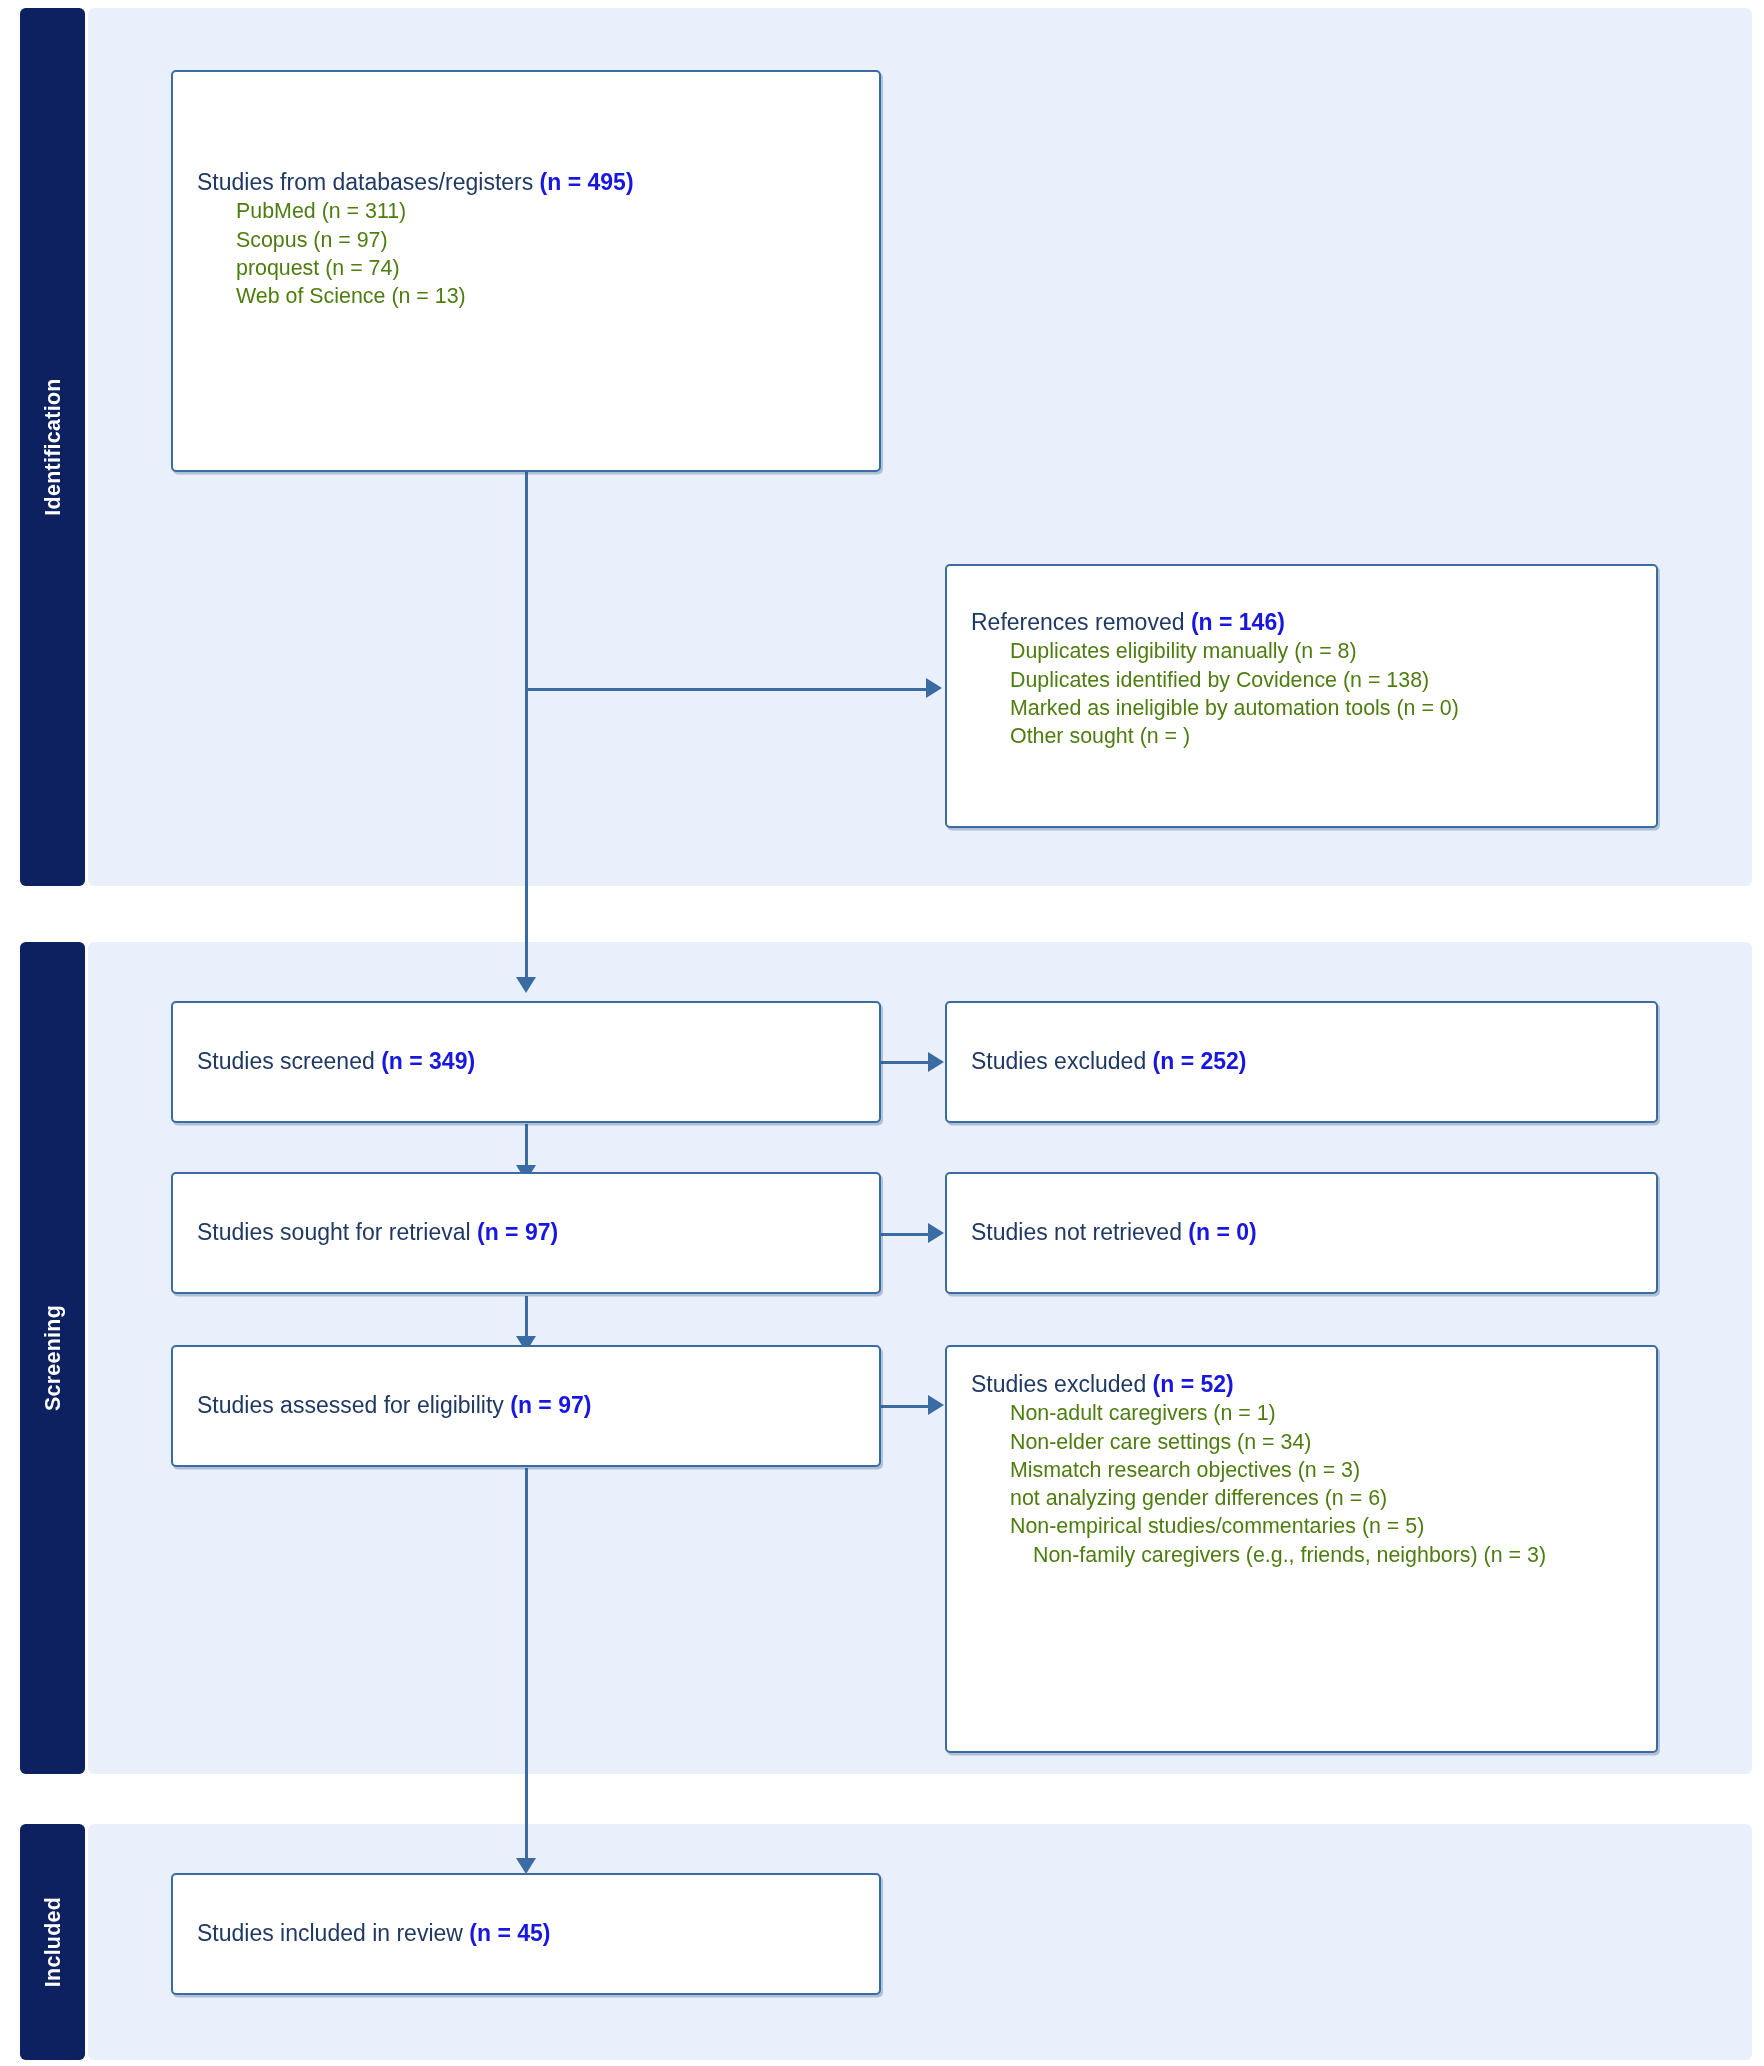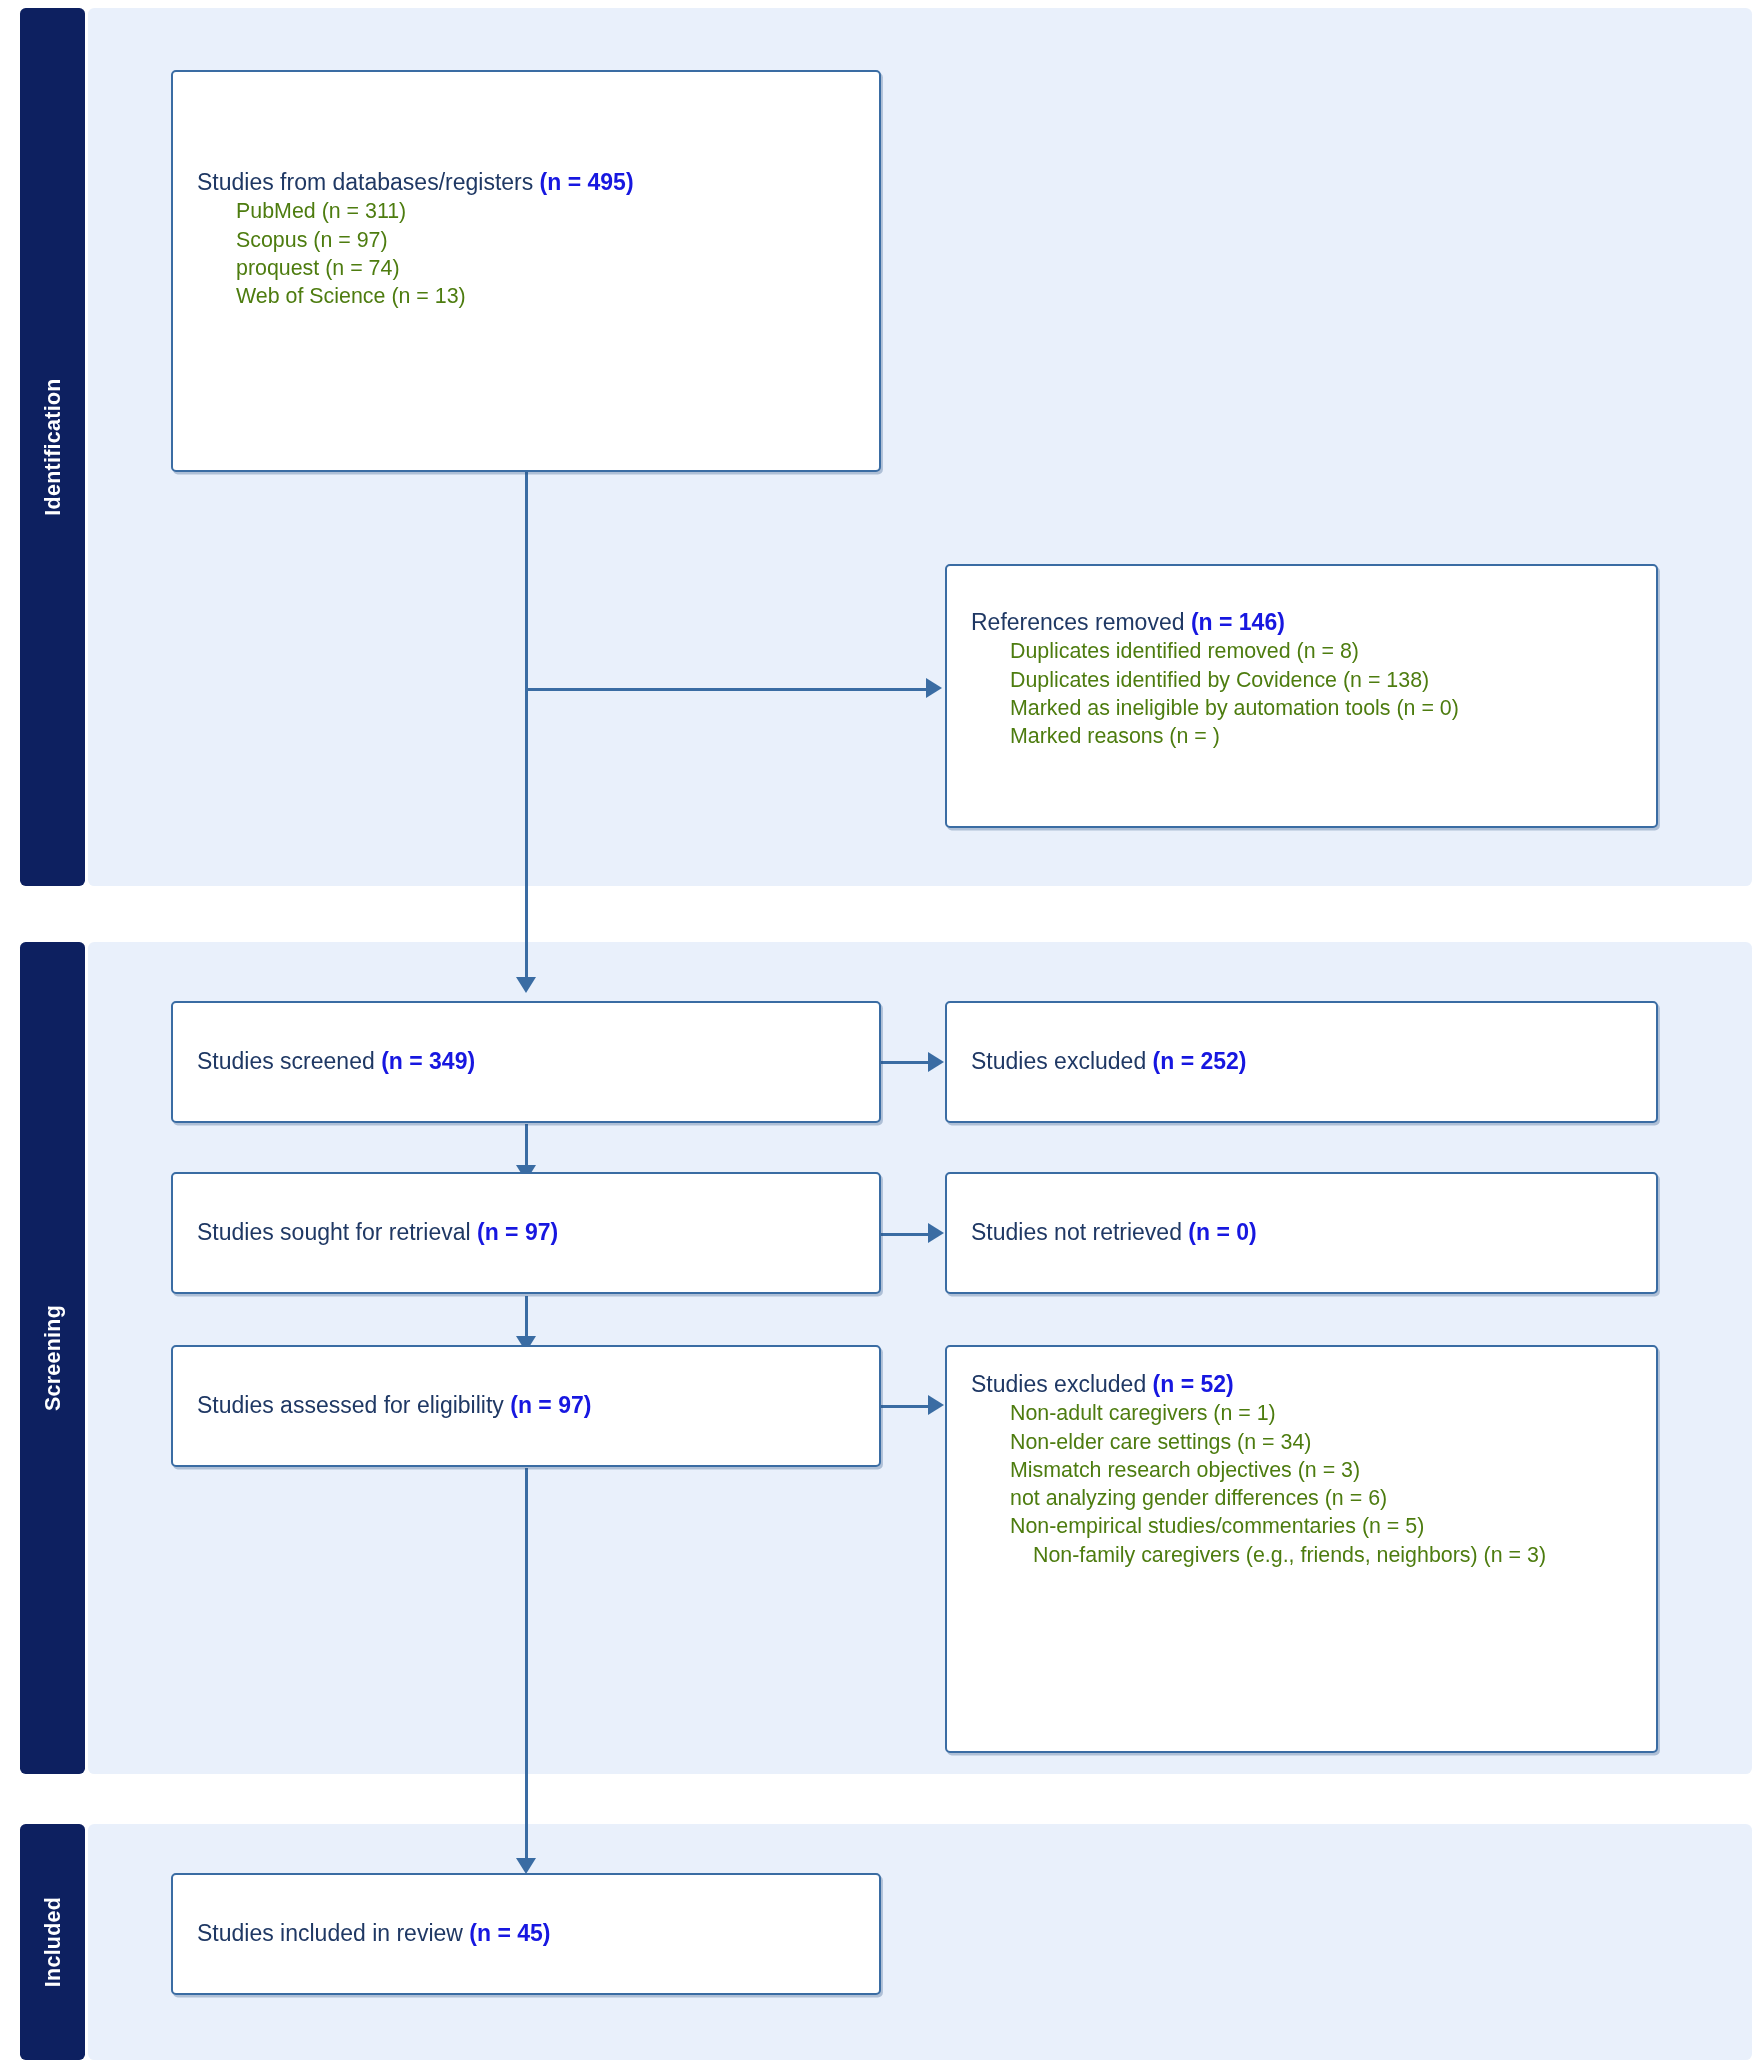--- a/index.html
+++ b/index.html
@@ -187,33 +187,33 @@
     </div>
   </div>
 
   <div class="box anchor-top" style="left:945px; top:564px; width:713px; height:264px;">
     <div class="box-inner" style="top:16%; transform:none; padding-top:0;">
       <div class="line1">
         <span>References removed</span>
         <span class="nval">(n = 146)</span>
       </div>
       <div class="sub">
-        <span>Duplicates identified removed</span>
+        <span>Duplicates eligibility manually</span>
         <span>(n = 8)</span>
       </div>
       <div class="sub">
         <span>Duplicates identified by Covidence</span>
         <span>(n = 138)</span>
       </div>
       <div class="sub">
         <span>Marked as ineligible by automation tools</span>
         <span>(n = 0)</span>
       </div>
       <div class="sub">
-        <span>Marked reasons</span>
+        <span>Other sought</span>
         <span>(n = )</span>
       </div>
     </div>
   </div>
 
   <div class="box" style="left:171px; top:1001px; width:710px; height:122px;">
     <div class="box-inner">
       <div class="line1">
         <span>Studies screened</span>
         <span class="nval">(n = 349)</span>

